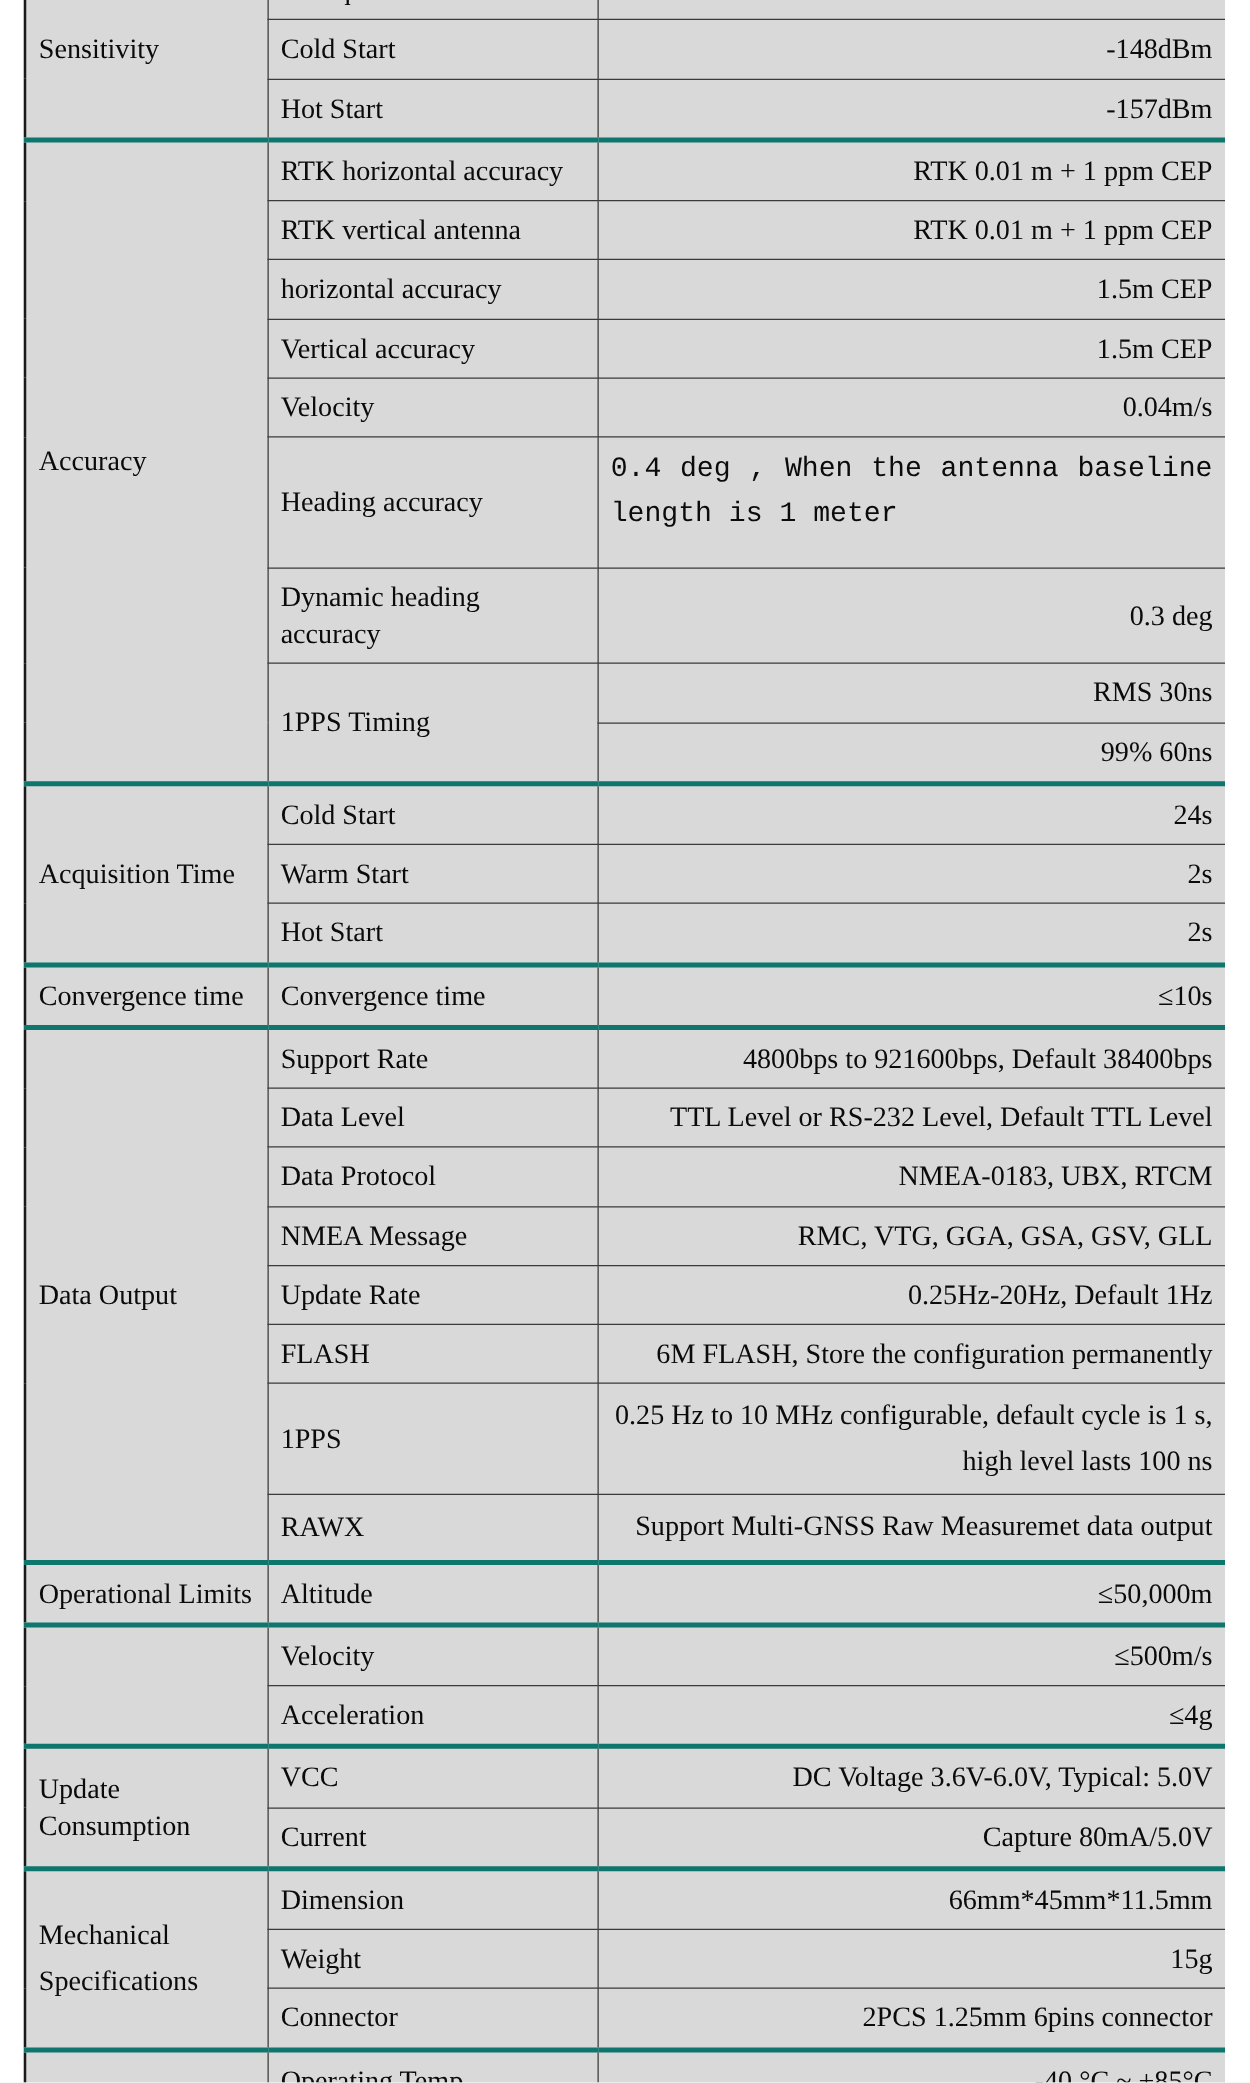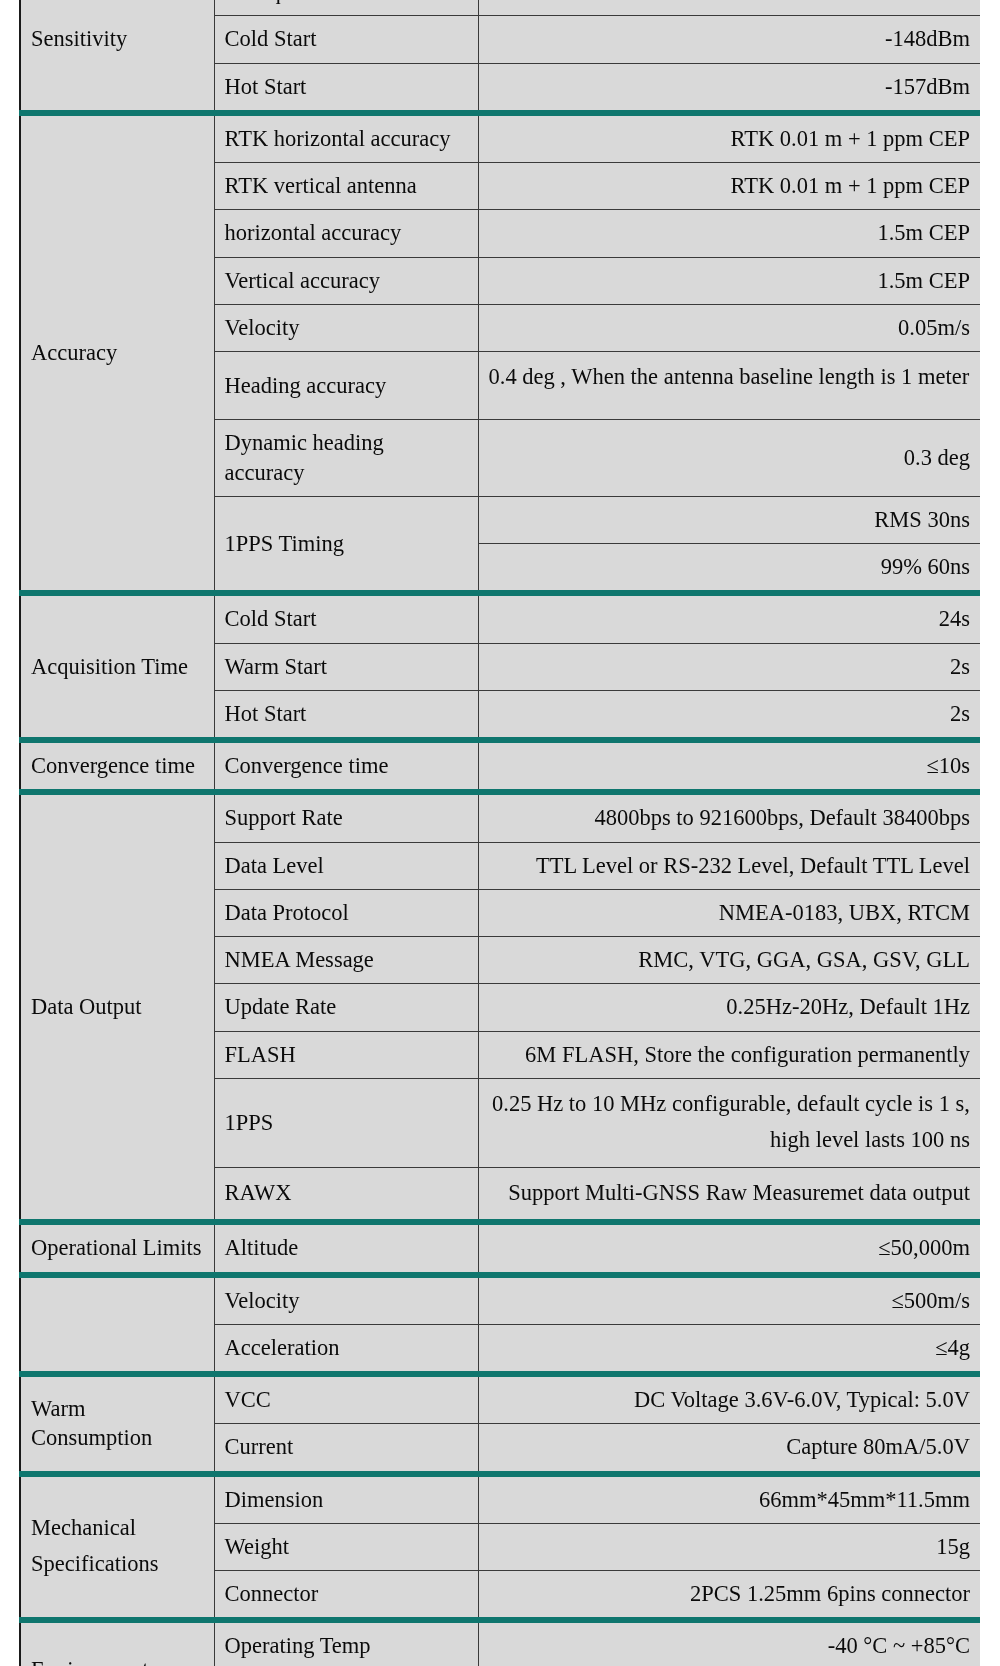--- a/index.html
+++ b/index.html
@@ -48,40 +48,41 @@
     background: #d9d9d9;
     font-size: 22.5px;
     line-height: 1.30;
     padding: 8px 10px 9px 10px;
     vertical-align: middle;
     color: #0b0b0b;
   }
 
   
   table.spec-table tr.group-start > td {
-    border-top: 6px solid #0f766e;
+    border-top: 4px solid #0f766e;
   }
 
   td.group-cell {
     padding-left: 12px;
     vertical-align: middle;
   }
   td.item-cell {
     padding-left: 11px;
   }
   td.value-cell {
     padding-left: 10px;
     text-align: right;
   }
   td.value-cell.justify {
     text-align: justify;
     text-align-last: left;
     line-height: 1.62;
     padding-top: 7px;
     padding-bottom: 24px;
+    font-family: Liberation Mono, monospace;
   }
   td.value-cell.wrap2 {
     line-height: 1.62;
     padding-top: 7px;
     padding-bottom: 8px;
   }
   td.item-cell.tall,
   td.group-cell.tall {
     vertical-align: middle;
   }
@@ -128,21 +129,21 @@
         <tr>
           <td class="item-cell">horizontal accuracy</td>
           <td class="value-cell">1.5m CEP</td>
         </tr>
         <tr>
           <td class="item-cell">Vertical accuracy</td>
           <td class="value-cell">1.5m CEP</td>
         </tr>
         <tr>
           <td class="item-cell">Velocity</td>
-          <td class="value-cell">0.05m/s</td>
+          <td class="value-cell">0.04m/s</td>
         </tr>
         <tr>
           <td class="item-cell tall">Heading accuracy</td>
           <td class="value-cell justify">0.4 deg , When the antenna baseline length is 1 meter</td>
         </tr>
         <tr>
           <td class="item-cell">Dynamic heading accuracy</td>
           <td class="value-cell">0.3 deg</td>
         </tr>
         <tr>
@@ -216,21 +217,21 @@
           <td class="group-cell tall" rowspan="2"></td>
           <td class="item-cell">Velocity</td>
           <td class="value-cell">≤500m/s</td>
         </tr>
         <tr>
           <td class="item-cell">Acceleration</td>
           <td class="value-cell">≤4g</td>
         </tr>
 
         <tr class="group-start">
-          <td class="group-cell tall" rowspan="2">Warm Consumption</td>
+          <td class="group-cell tall" rowspan="2">Update Consumption</td>
           <td class="item-cell">VCC</td>
           <td class="value-cell">DC Voltage 3.6V-6.0V, Typical: 5.0V</td>
         </tr>
         <tr>
           <td class="item-cell">Current</td>
           <td class="value-cell">Capture 80mA/5.0V</td>
         </tr>
 
         <tr class="group-start">
           <td class="group-cell tall multiline" rowspan="3"><span>Mechanical</span><br><span>Specifications</span></td>

